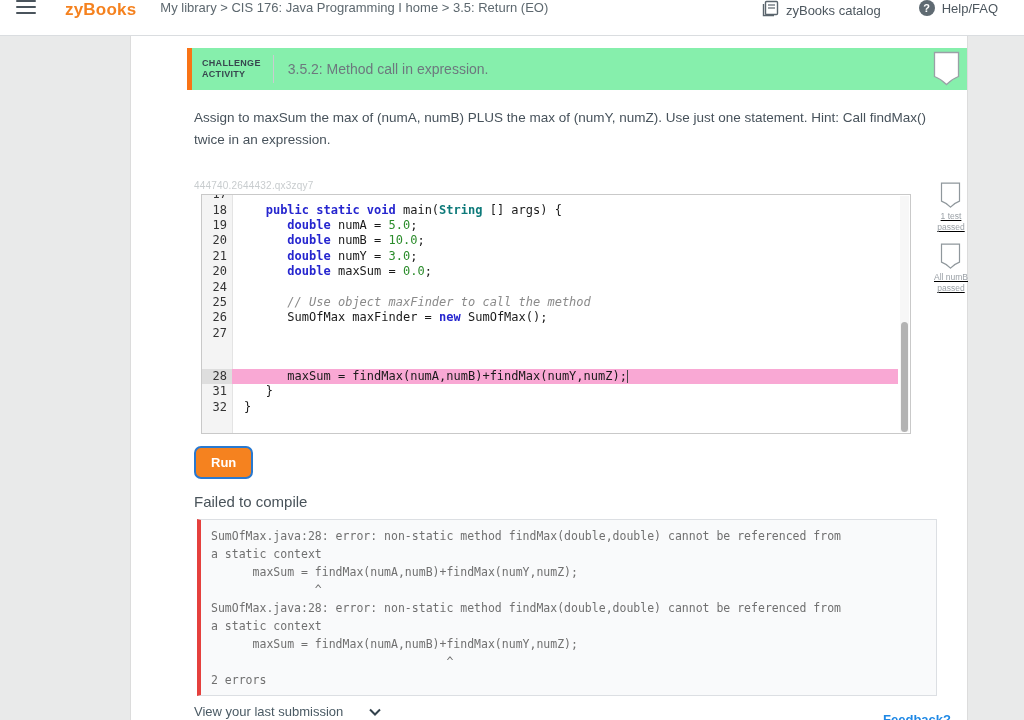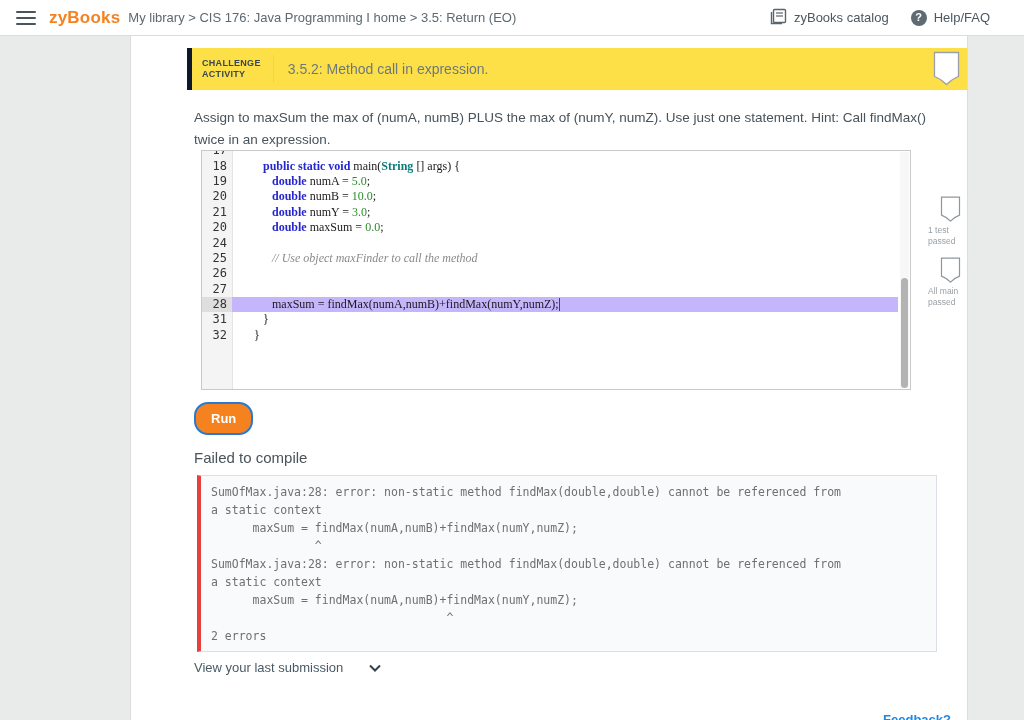--- a/index.html
+++ b/index.html
@@ -4,81 +4,81 @@
 <style>
   html,body{margin:0;padding:0;}
   body{
     width:1024px;height:720px;overflow:hidden;position:relative;
     background:#e9eaea;font-family:"Liberation Sans",sans-serif;
     -webkit-font-smoothing:antialiased;
   }
   
   .topbar{
     position:absolute;top:0;left:0;width:1024px;height:36px;background:#ffffff;
-    border-bottom:1px solid #dadde0;display:flex;align-items:center;box-sizing:border-box;
-    padding:0 34px 0 16px;z-index:10;
+    border-bottom:1px solid #dadde0;display:flex;align-items:flex-start;box-sizing:border-box;
+    padding:0 26px 0 16px;z-index:10;gap:16px;
   }
   .hamburger{width:20px;height:14px;display:flex;flex-direction:column;justify-content:space-between;cursor:pointer;margin-right:13px;}
   .hamburger div{height:2px;background:#4a545c;border-radius:1px;}
   .logo{font-size:17px;font-weight:bold;color:#f5821f;letter-spacing:.2px;margin-right:8px;cursor:pointer;}
   .breadcrumb{font-size:13px;color:#5d686f;white-space:nowrap;cursor:pointer;}
   .topbar .spacer{flex:1;}
   .tb-item{display:flex;align-items:center;gap:7px;color:#4d575f;font-size:13px;cursor:pointer;white-space:nowrap;}
   .tb-item + .tb-item{margin-left:22px;}
   .help-circle{width:16px;height:16px;border-radius:50%;background:#5f6a72;color:#fff;font-size:11px;font-weight:bold;
     display:flex;align-items:center;justify-content:center;line-height:1;}
   
   .card{
     position:absolute;left:130px;top:36px;width:838px;height:684px;background:#ffffff;
     border-left:1px solid #dcdcdc;border-right:1px solid #dcdcdc;box-sizing:border-box;
   }
   
   .chal-header{
-    margin:12px 0 0 56px;height:42px;background:#fde047;display:flex;align-items:center;
-    border-left:5px solid #0f172a;position:relative;box-sizing:border-box;
+    margin:12px 0 0 56px;height:42px;background:#86efac;display:flex;align-items:center;
+    border-left:5px solid #f97316;position:relative;box-sizing:border-box;
   }
   .chal-kind{font-size:9px;font-weight:bold;color:#37474f;line-height:1.25;letter-spacing:.3px;
     padding:0 12px 0 10px;text-align:left;}
   .chal-divider{width:1px;height:28px;background:#c9cdd0;}
   .chal-title{font-size:14px;color:#6d787e;padding-left:14px;}
   .shield{display:block;}
   .chal-shield{position:absolute;right:7px;top:3px;}
   
   .instructions{margin:17px 46px 0 63px;width:740px;font-size:13.5px;color:#47525b;line-height:1.6;}
   .resource-id{margin:30px 0 3px 63px;font-size:10px;color:#c8ccce;letter-spacing:.2px;}
   
   .editor{
     margin-left:70px;width:710px;height:240px;border:1px solid #c9c9c9;background:#ffffff;
     position:relative;overflow:hidden;box-sizing:border-box;
     font-family:"DejaVu Sans Mono",monospace;font-size:12px;line-height:15.4px;
   }
   .gutter-bg{position:absolute;left:0;top:0;bottom:0;width:30px;background:#f4f4f4;border-right:1px solid #e4e4e4;}
   .code-lines{position:absolute;left:0;top:-8px;right:12px;}
   .crow{display:flex;height:15.4px;white-space:pre;}
   .crow .gut{width:30px;box-sizing:border-box;padding-right:5px;text-align:right;color:#333;flex:0 0 30px;}
-  .crow .ctext{padding-left:22px;color:#1a1a1a;font-family:Liberation Serif, serif;}
-  .crow.hl{background:#c4b5fd;}
+  .crow .ctext{padding-left:12px;color:#1a1a1a;}
+  .crow.hl{background:#f9a8d4;margin-top:28px;}
   .crow.hl .gut{background:#dedede;}
   .tk-p{color:#1a1a1a}
   .tk-kw{color:#2626cf;font-weight:bold}
   .tk-ty{color:#0e7a7a;font-weight:bold}
   .tk-nu{color:#2b8c2b}
   .tk-co{color:#8a8a8a;font-style:italic}
   .tk-st{color:#c2601d}
   .caret{display:inline-block;width:0;height:13px;border-left:1px solid #444;vertical-align:text-bottom;}
   .scrollbar-track{position:absolute;right:1px;top:1px;bottom:1px;width:9px;background:#f7f7f7;}
   .scrollbar-thumb{position:absolute;right:1px;top:126px;width:7px;height:110px;background:#b3b3b3;border-radius:4px;cursor:pointer;}
   
-  .tests-col{position:absolute;left:797px;top:160px;width:46px;}
+  .tests-col{position:absolute;left:797px;top:146px;width:46px;text-align:center;text-decoration:underline;}
   .test-badge{margin:0 auto 2px auto;width:22px;}
   .test-label{font-size:8.5px;color:#9aa0a6;line-height:1.35;margin-bottom:9px;}
   
   .run-btn{
     margin:12px 0 0 63px;display:inline-block;background:#f5821f;color:#ffffff;font-weight:bold;
-    font-size:13px;font-family:"Liberation Sans",sans-serif;padding:7px 15px;border:2px solid #2979d0;border-radius:14px;cursor:pointer;
+    font-size:13px;font-family:"Liberation Sans",sans-serif;padding:7px 15px;border:2px solid #2979d0;border-radius:7px;cursor:pointer;
   }
   .status-text{margin:14px 0 0 63px;font-size:15px;color:#49535a;}
   
   .compiler-box{
     margin:9px 0 0 66px;width:740px;box-sizing:border-box;background:#f9fafb;
     border:1px solid #dcdfe3;border-left:4px solid #e5403d;
     padding:7px 10px 6px 10px;
     font-family:"DejaVu Sans Mono",monospace;font-size:11.5px;line-height:18px;color:#707070;
   }
   .compiler-box div{white-space:pre;height:18px;}
@@ -130,34 +130,35 @@
       <svg class="shield" width="27" height="36" viewBox="0 0 27 36">
         <path d="M1.5 1.5 H25.5 V25.5 C20 27.5 16.5 30.5 13.5 33.5 C10.5 30.5 7 27.5 1.5 25.5 Z" fill="#ffffff" stroke="#9aa0a6" stroke-width="1.3"></path>
       </svg>
     </span>
   </div>
 
   
   <div class="instructions">Assign to maxSum the max of (numA, numB) PLUS the max of (numY, numZ). Use just one statement. Hint: Call findMax() twice in an expression.</div>
 
   
+  <div class="resource-id">444740.2644432.qx3zqy7</div>
 
   
   <div class="editor">
     <div class="gutter-bg"></div>
     <div class="code-lines">
         <div class="crow"><span class="gut">17</span><span class="ctext"></span></div>
         <div class="crow"><span class="gut">18</span><span class="ctext"><span class="tk-p">   </span><span class="tk-kw">public static void</span><span class="tk-p"> main(</span><span class="tk-ty">String</span><span class="tk-p"> [] args) {</span></span></div>
         <div class="crow"><span class="gut">19</span><span class="ctext"><span class="tk-p">      </span><span class="tk-kw">double</span><span class="tk-p"> numA = </span><span class="tk-nu">5.0</span><span class="tk-p">;</span></span></div>
         <div class="crow"><span class="gut">20</span><span class="ctext"><span class="tk-p">      </span><span class="tk-kw">double</span><span class="tk-p"> numB = </span><span class="tk-nu">10.0</span><span class="tk-p">;</span></span></div>
         <div class="crow"><span class="gut">21</span><span class="ctext"><span class="tk-p">      </span><span class="tk-kw">double</span><span class="tk-p"> numY = </span><span class="tk-nu">3.0</span><span class="tk-p">;</span></span></div>
         <div class="crow"><span class="gut">20</span><span class="ctext"><span class="tk-p">      </span><span class="tk-kw">double</span><span class="tk-p"> maxSum = </span><span class="tk-nu">0.0</span><span class="tk-p">;</span></span></div>
         <div class="crow"><span class="gut">24</span><span class="ctext"></span></div>
         <div class="crow"><span class="gut">25</span><span class="ctext"><span class="tk-p">      </span><span class="tk-co">// Use object maxFinder to call the method</span></span></div>
-        <div class="crow"><span class="gut">26</span></div>
+        <div class="crow"><span class="gut">26</span><span class="ctext"><span class="tk-p">      SumOfMax maxFinder = </span><span class="tk-kw">new</span><span class="tk-p"> SumOfMax();</span></span></div>
         <div class="crow"><span class="gut">27</span><span class="ctext"></span></div>
         <div class="crow hl"><span class="gut">28</span><span class="ctext"><span class="tk-p">      maxSum = findMax(numA,numB)+findMax(numY,numZ);</span><span class="caret"></span></span></div>
         <div class="crow"><span class="gut">31</span><span class="ctext"><span class="tk-p">   }</span></span></div>
         <div class="crow"><span class="gut">32</span><span class="ctext"><span class="tk-p">}</span></span></div>
       </div>
     <div class="scrollbar-track">
       <div class="scrollbar-thumb"></div>
     </div>
   </div>
 
@@ -171,21 +172,21 @@
     <div class="test-label">
       <div>1 test</div>
       <div>passed</div>
     </div>
     <div class="test-badge">
       <svg class="shield" width="21" height="27" viewBox="0 0 27 36">
         <path d="M1.5 1.5 H25.5 V25.5 C20 27.5 16.5 30.5 13.5 33.5 C10.5 30.5 7 27.5 1.5 25.5 Z" fill="#ffffff" stroke="#8f979c" stroke-width="1.6"></path>
       </svg>
     </div>
     <div class="test-label">
-      <div>All main</div>
+      <div>All numB</div>
       <div>passed</div>
     </div>
   </div>
 
   
   <div>
     <button class="run-btn">Run</button>
   </div>
 
   

